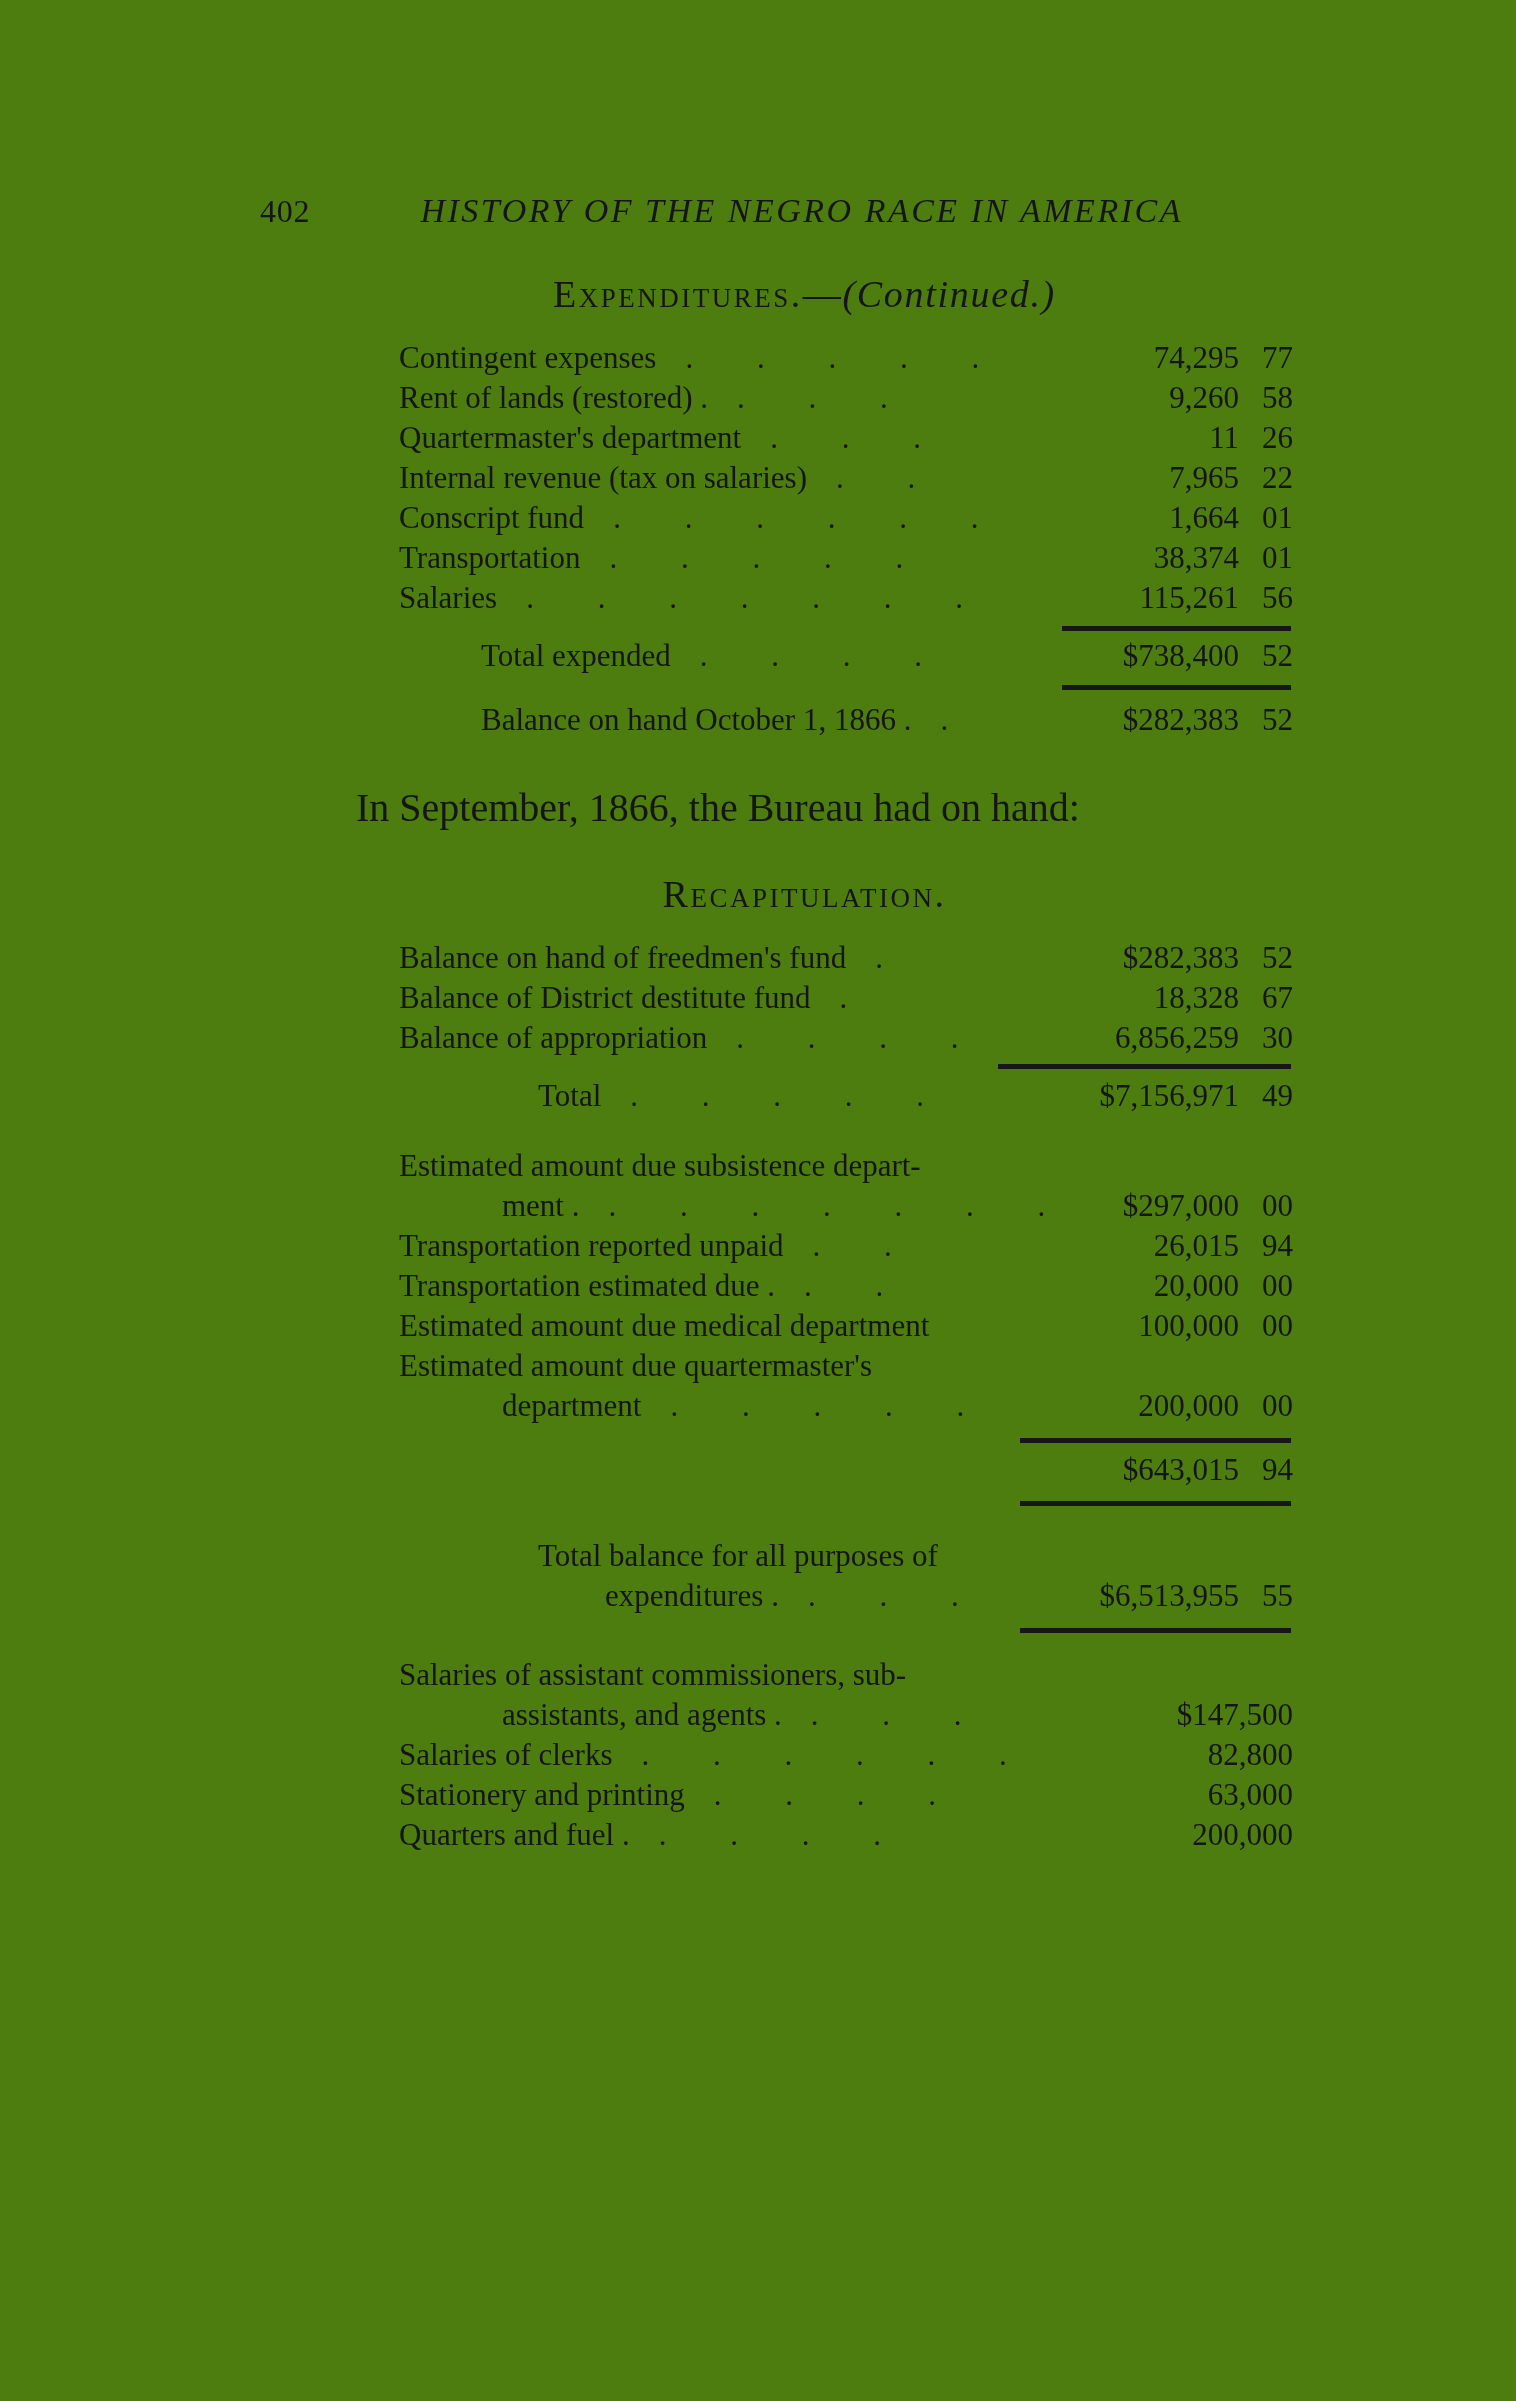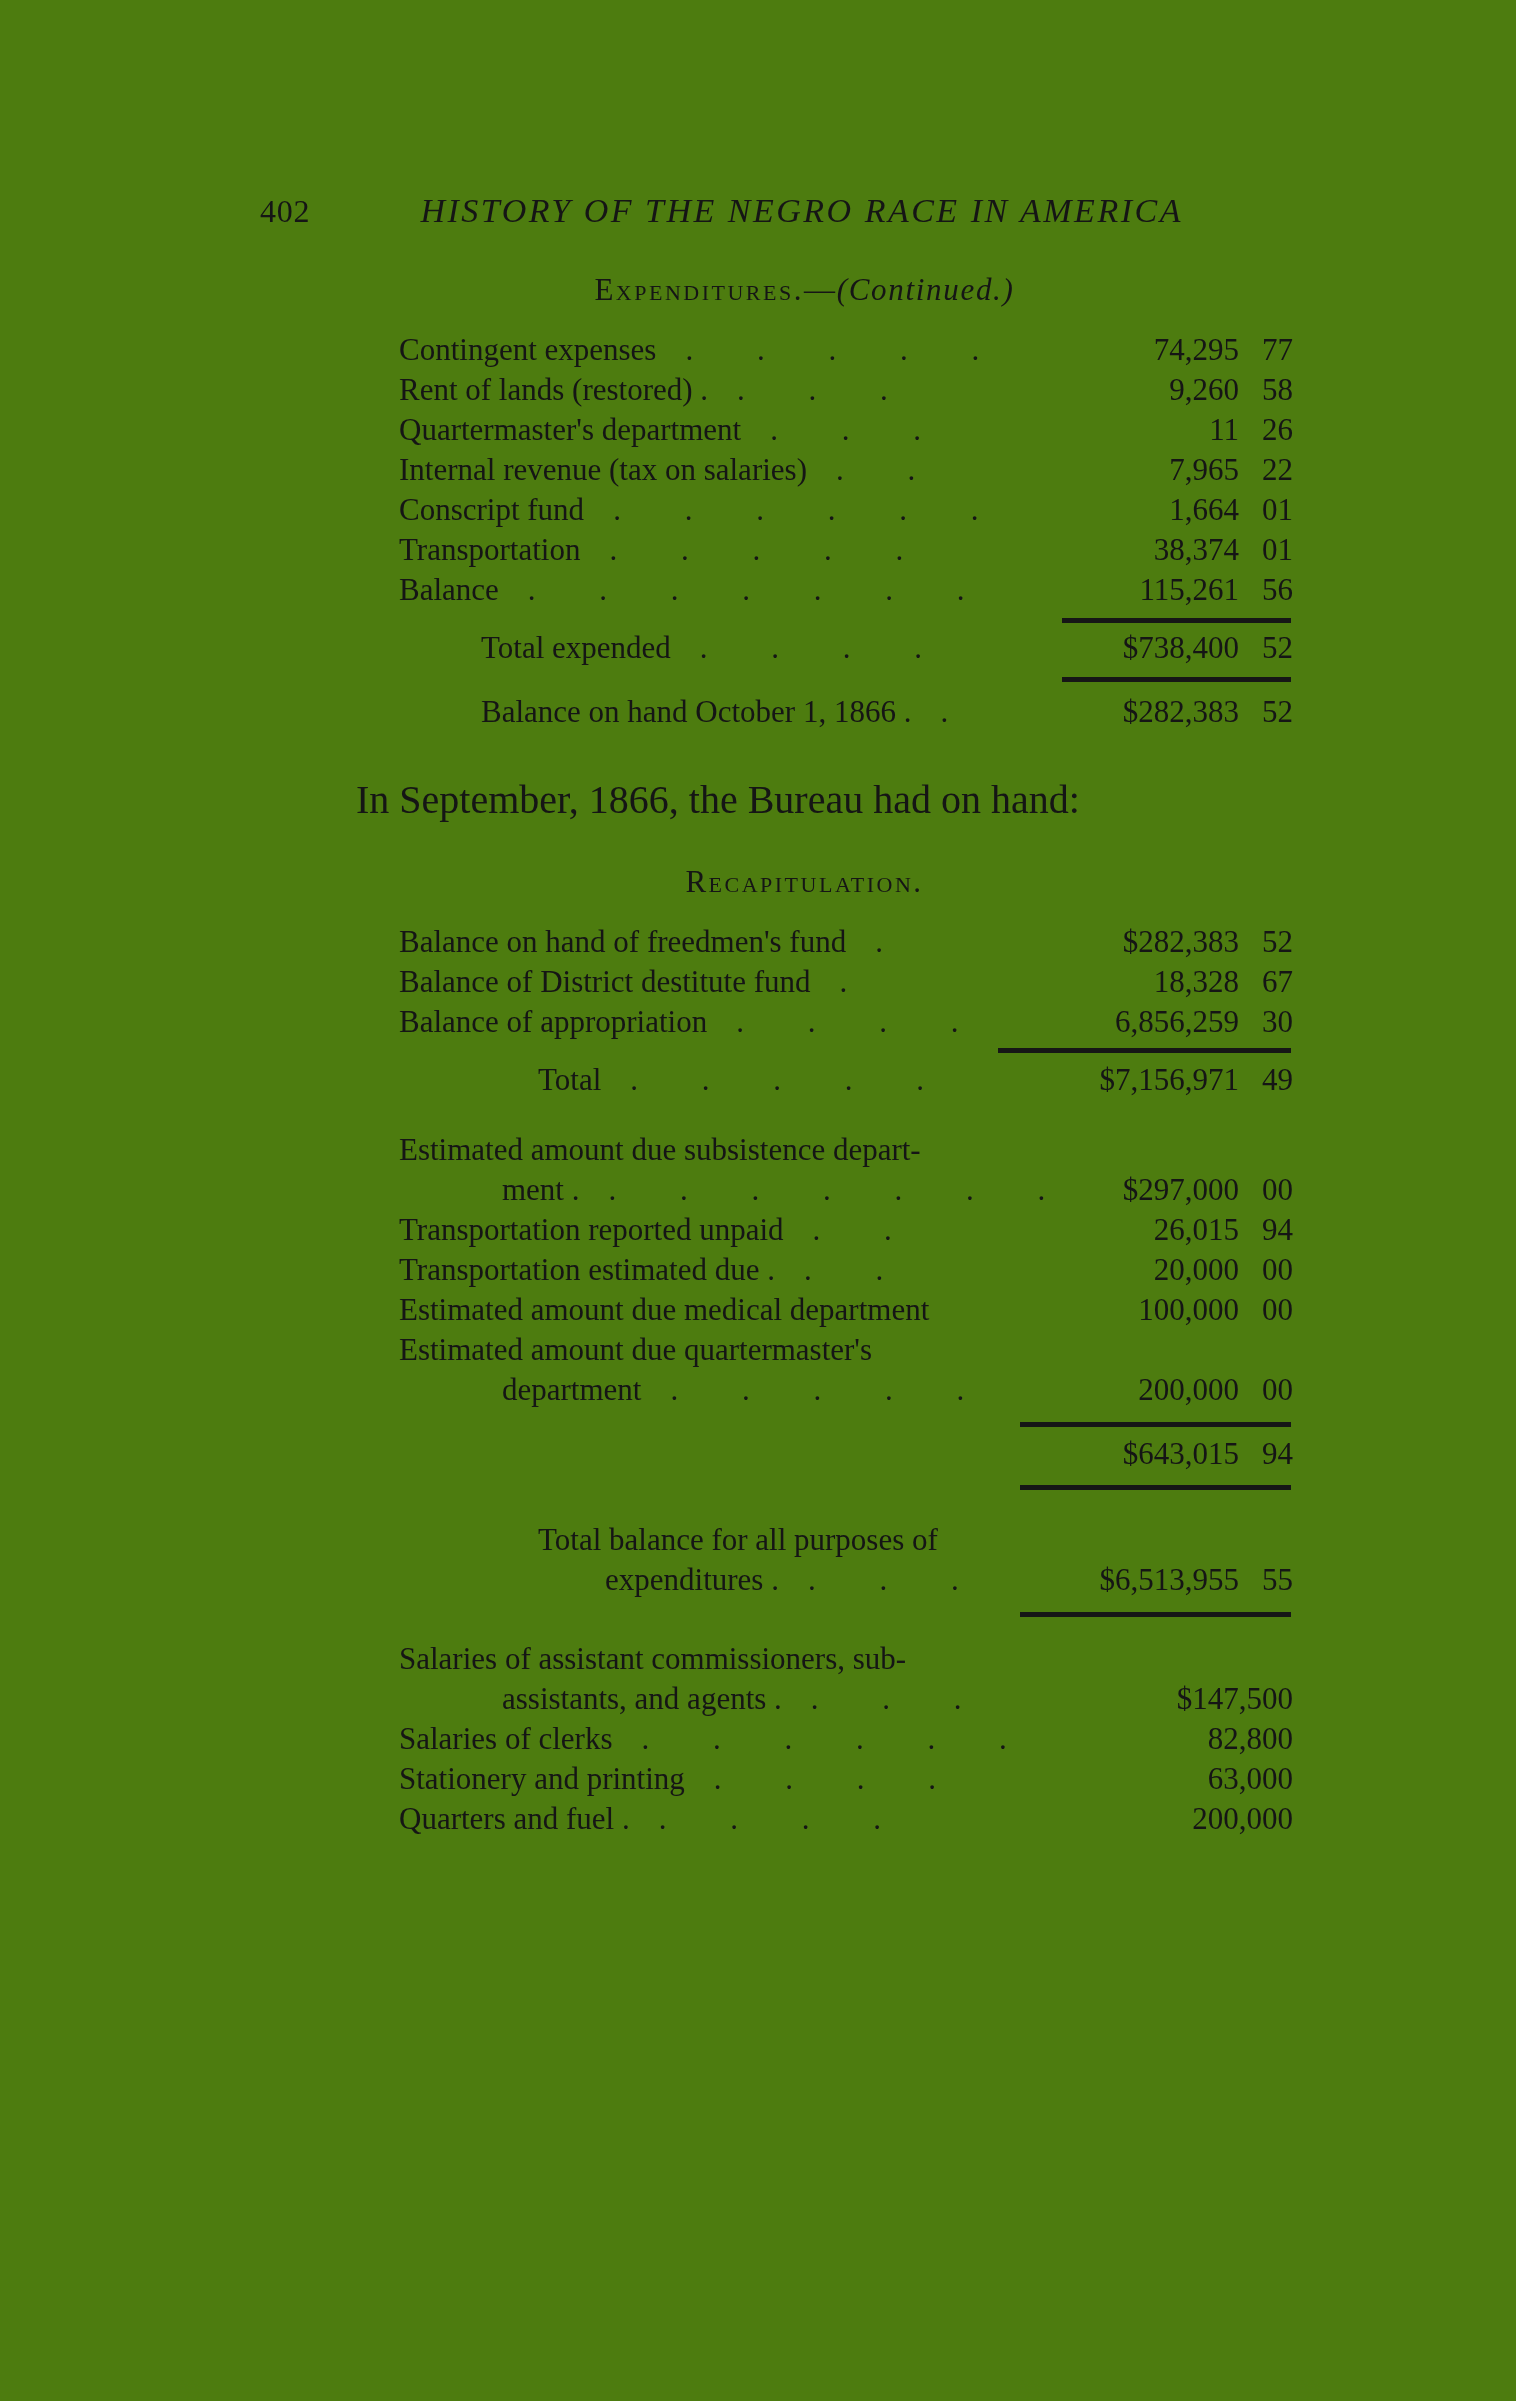--- a/index.html
+++ b/index.html
@@ -35,21 +35,21 @@
     text-align:center;
     font-style:italic;
     letter-spacing:2.5px;
     white-space:nowrap;
   }
 
   
   .section-heading {
     margin-top:42px;
     text-align:center;
-    font-size:31px;
+    font-size:38px;
     letter-spacing:1.7px;
   }
   .smallcaps { font-variant:small-caps; letter-spacing:2.5px; }
   .ital { font-style:italic; }
   .recap-heading { margin-top:39px; }
 
   
   .table { margin-top:22px; padding-left:83px; }
   .row {
     display:flex;
@@ -155,21 +155,21 @@
       </div>
       <div class="row">
         <span class="label">Transportation</span>
         <span class="leader">. . . . .</span>
         <span class="amount">
             <span class="dollars">38,374</span>
             <span class="cents">01</span>
           </span>
       </div>
       <div class="row">
-        <span class="label">Balance</span>
+        <span class="label">Salaries</span>
         <span class="leader">. . . . . . .</span>
         <span class="amount">
             <span class="dollars">115,261</span>
             <span class="cents">56</span>
           </span>
       </div>
 
       <div class="rule rule-sm"></div>
 
       <div class="row">

